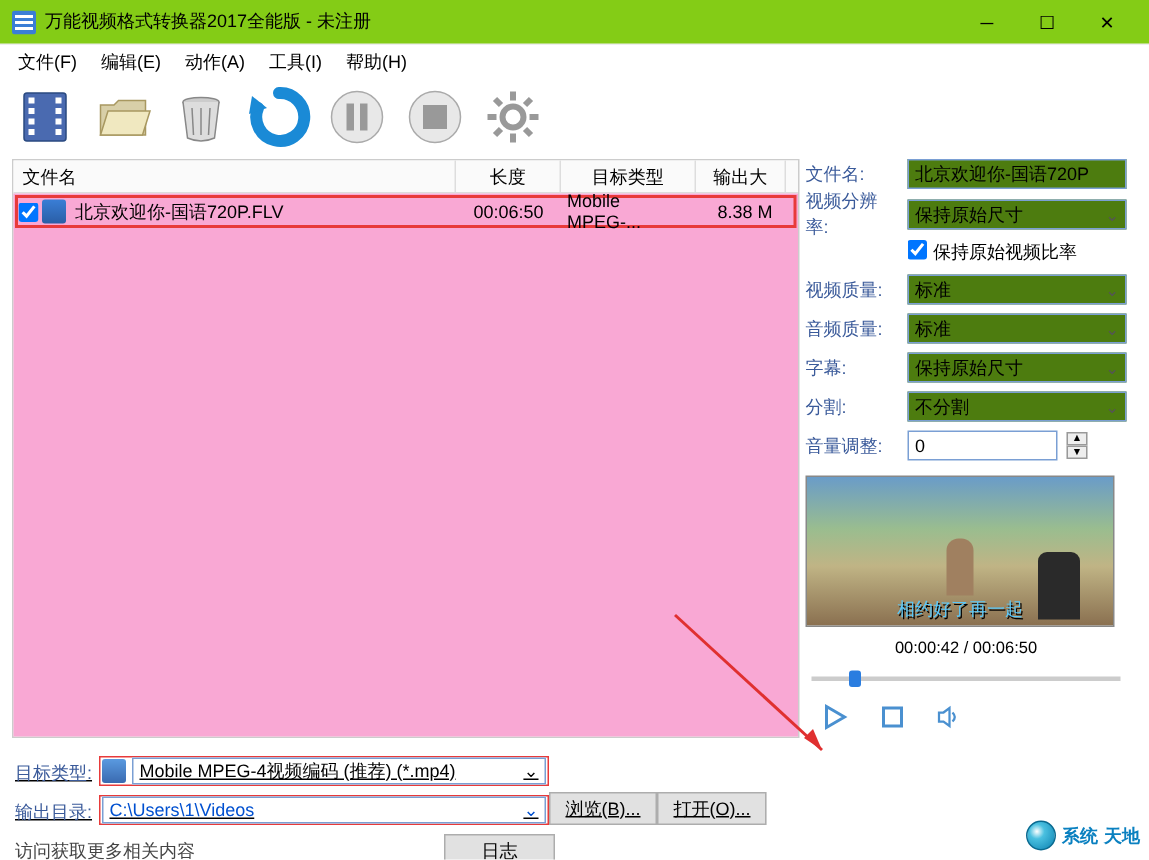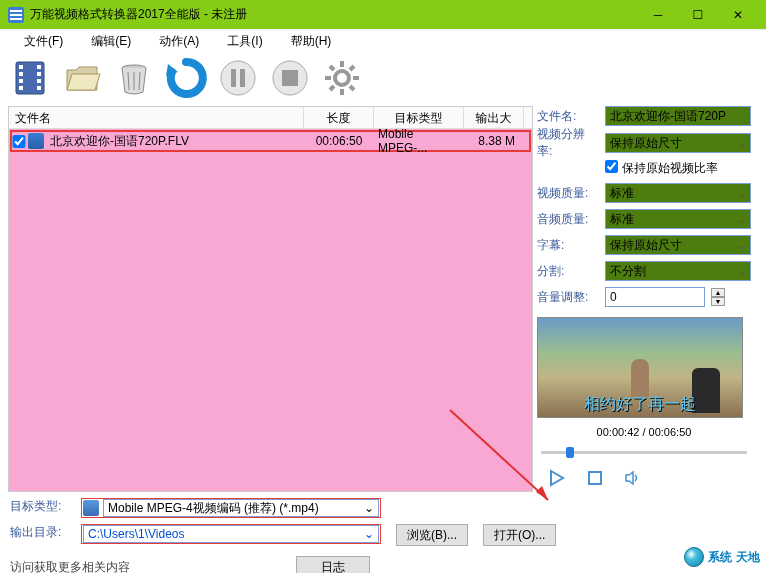--- a/index.html
+++ b/index.html
@@ -4,21 +4,21 @@
 <style>
 * { box-sizing: border-box; margin: 0; padding: 0; font-family: "Microsoft YaHei", "SimSun", sans-serif; font-size: 12px; }
 body { background: #fff; width: 766px; height: 573px; overflow: hidden; position: relative; }
 
 .titlebar { height: 30px; background: #84cc16; display: flex; align-items: center; padding: 0 8px; border-bottom: 1px solid #eee; }
 .titlebar .app-icon { width: 16px; height: 16px; margin-right: 6px; }
 .titlebar .title { flex: 1; color: #000; }
 .titlebar .win-btn { width: 40px; height: 28px; display: flex; align-items: center; justify-content: center; color: #000; }
 
 .menubar { height: 22px; display: flex; align-items: center; padding: 2px 6px; gap: 4px; }
-.menubar span { padding: 1px 6px; margin-left: 12px; }
+.menubar span { padding: 1px 6px; }
 
 .toolbar { height: 52px; display: flex; align-items: center; padding: 2px 8px; gap: 8px; }
 .toolbar .tbtn { width: 44px; height: 44px; display: flex; align-items: center; justify-content: center; }
 
 .main { display: flex; height: 390px; }
 .left { width: 525px; border: 1px solid #ccc; margin: 2px 4px 2px 8px; display: flex; flex-direction: column; }
 .list-header { display: flex; height: 22px; background: #fafafa; border-bottom: 1px solid #ddd; }
 .list-header div { padding: 3px 6px; border-right: 1px solid #ddd; }
 .col-name { width: 295px; }
 .col-len { width: 70px; text-align: center; }
@@ -38,31 +38,31 @@
 .chk-row { display: flex; align-items: flex-start; padding-left: 68px; gap: 4px; }
 .volume-row { display: flex; align-items: center; gap: 6px; }
 .volume-row .plabel { width: 62px; color: #3a5a9a; }
 .volume-row input { width: 100px; height: 20px; border: 1px solid #7a9fd4; padding: 0 4px; }
 .spin { display: flex; flex-direction: column; }
 .spin div { width: 14px; height: 9px; border: 1px solid #999; font-size: 7px; text-align: center; line-height: 7px; background: #eee; }
 
 .preview { width: 206px; height: 120px; background: linear-gradient(#6a9cc8 0%, #9abd8f 35%, #c0b485 60%, #8a7050 100%); border: 1px solid #888; position: relative; margin-top: 4px; }
 .preview .monument { position: absolute; left: 50%; bottom: 20px; width: 18px; height: 38px; background: #a08060; transform: translateX(-50%); border-radius: 8px 8px 0 0; }
 .preview .person { position: absolute; right: 22px; bottom: 4px; width: 28px; height: 45px; background: #2a2a2a; border-radius: 6px 6px 0 0; }
-.preview .caption { position: absolute; bottom: 2px; left: 50%; transform: translateX(-50%); color: #5ac8fa; font-size: 16px; text-shadow: 1px 1px #000; white-space: nowrap; }
+.preview .caption { position: absolute; bottom: 2px; left: 50%; transform: translateX(-50%); color: #5ac8fa; font-size: 12px; text-shadow: 1px 1px #000; white-space: nowrap; }
 
 .time-row { text-align: center; padding: 2px 0; font-size: 11px; }
 .slider { height: 14px; display: flex; align-items: center; padding: 0 4px; position: relative; }
 .slider .track { flex: 1; height: 3px; background: #ccc; position: relative; }
 .slider .thumb { position: absolute; left: 12%; top: -4px; width: 8px; height: 11px; background: #2a7de0; border-radius: 2px; }
 .playbar { display: flex; align-items: center; gap: 18px; padding: 4px 10px; justify-content: flex-start; }
 .playbar .pbtn { width: 20px; height: 20px; display: flex; align-items: center; justify-content: center; }
 
 .bottom { padding: 4px 10px; }
-.brow { display: flex; align-items: flex-start; height: 26px; gap: 15px; }
+.brow { display: flex; align-items: flex-end; height: 26px; gap: 0; text-decoration: underline; }
 .blabel { width: 56px; color: #3a5a9a; }
 .bfield { flex: 1; height: 20px; border: 1px solid #e83a3a; padding: 1px; display: flex; align-items: center; }
 .bfield-inner { flex: 1; background: #fff; padding: 0 4px; border: 1px solid #7a9fd4; height: 18px; display: flex; align-items: center; justify-content: space-between; }
 .bfield-icon { width: 16px; height: 16px; background: linear-gradient(#5a9ae0,#3a6ab0); border-radius: 2px; margin-right: 4px; }
 .bbtn { height: 22px; padding: 0 10px; border: 1px solid #adadad; background: #e1e1e1; }
 .footer { display: flex; align-items: center; justify-content: space-between; padding: 2px 10px; }
 .footer .link { color: #444; }
 .logbtn { height: 22px; padding: 0 24px; border: 1px solid #adadad; background: #e1e1e1; }
 
 .arrow { position: absolute; left: 440px; top: 400px; pointer-events: none; }

